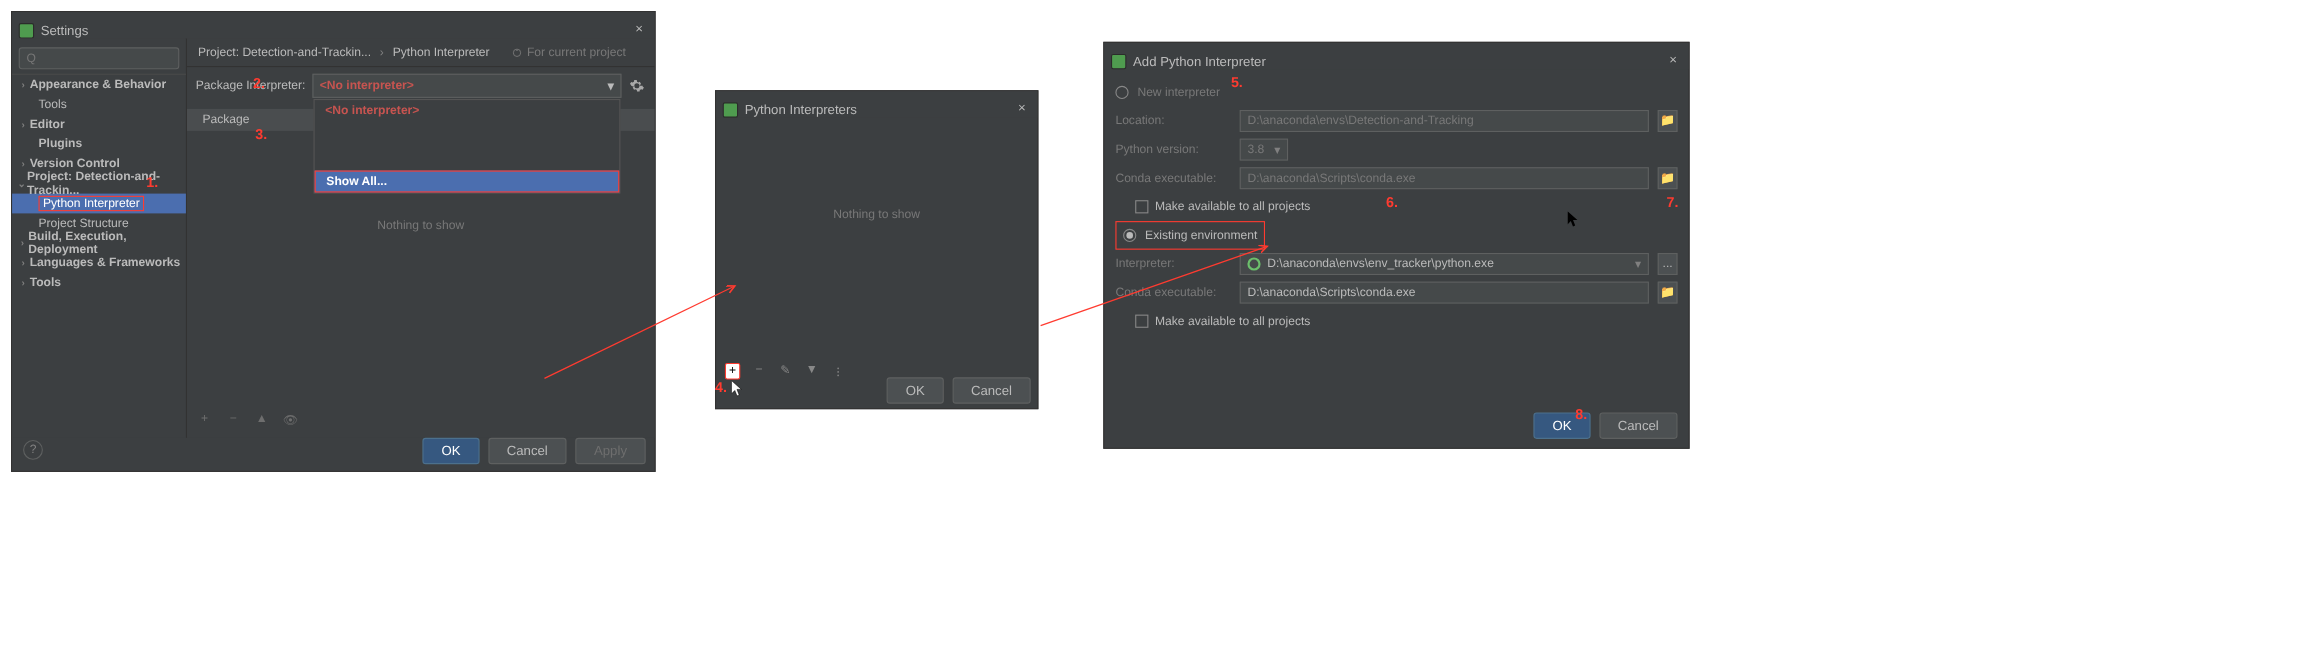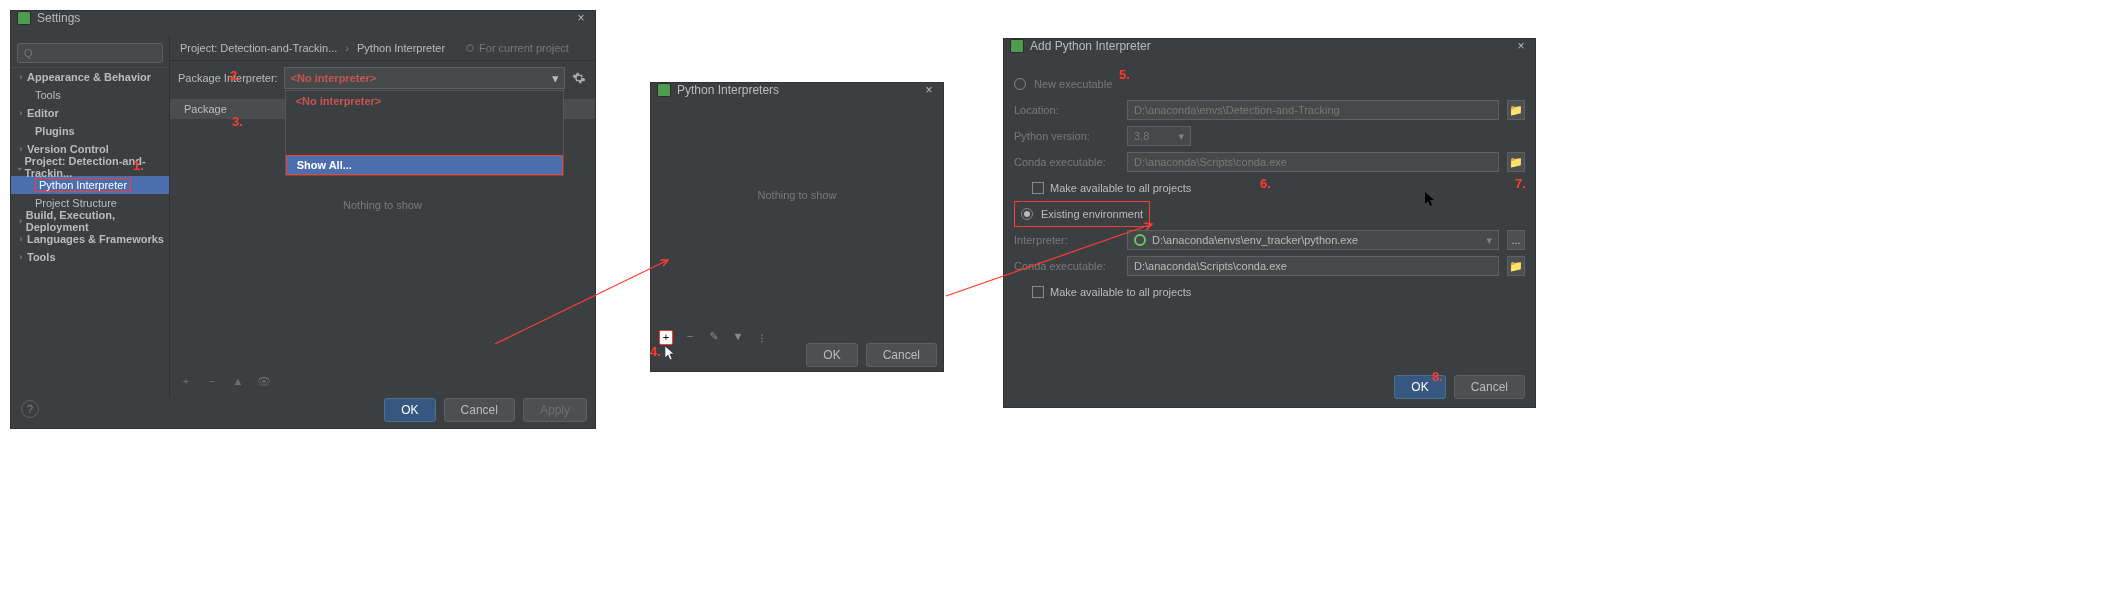--- a/index.html
+++ b/index.html
@@ -8,21 +8,21 @@
 .dialog {
   position: absolute;
   background: #3c3f41;
   border: 1px solid #323232;
   color: #bbbbbb;
   font-size: 11px;
 }
 
 
 .d1 { left: 10px; top: 10px; width: 586px; height: 419px; }
-.titlebar { height: 24px; background: #3c3f41; display: flex; align-items: flex-start; padding: 0 6px; color: #bbbbbb; font-size: 12px; }
+.titlebar { height: 24px; background: #3c3f41; display: flex; align-items: flex-end; padding: 0 6px; color: #bbbbbb; font-size: 12px; }
 .titlebar .pc-icon { width: 14px; height: 14px; margin-right: 6px; background: #4f9c4f; border: 1px solid #2b2b2b; border-radius: 2px; }
 .titlebar .close { margin-left: auto; width: 16px; height: 16px; line-height: 14px; text-align: center; color: #bbbbbb; cursor: pointer; }
 
 .d1-body { display: flex; height: calc(100% - 54px); }
 .d1-tree { width: 159px; background: #3c3f41; border-right: 1px solid #323232; padding-top: 4px; }
 .search-wrap { padding: 4px 6px; border-bottom: 1px solid #4a4a4a; }
 .search-wrap input {
   width: 100%; height: 20px; background: #45494a; border: 1px solid #5e6060; color: #bbbbbb; padding: 0 6px; font-size: 11px;
   border-radius: 3px;
 }
@@ -89,21 +89,21 @@
 .env-icon.venv { background: #d07c3a; }
 .env-icon.conda { border: 2px solid #6cbf6c; background: transparent; }
 .env-icon.sys { background: #4a8bd6; }
 .env-icon.pipe { background: #4a8bd6; border-radius: 2px; }
 
 .d3-form { flex: 1; padding: 8px 10px; position: relative; }
 .form-row { display: flex; align-items: center; height: 26px; gap: 8px; }
 .form-row .flabel { width: 105px; color: #787878; }
 .form-row.dis .flabel, .form-row.dis .finput { color: #787878; }
 .finput { flex: 1; height: 20px; background: #45494a; border: 1px solid #5e6060; padding: 0 6px; color: #bbbbbb; display: flex; align-items: center; }
-.finput.select { width: 64px; flex: none; }
+.finput.select { width: 44px; flex: none; }
 .finput .chev { margin-left: auto; color: #808080; }
 .path-btn { width: 18px; height: 20px; background: #4c5052; border: 1px solid #5e6060; text-align: center; line-height: 18px; color: #bbbbbb; cursor: pointer; }
 .radio { width: 12px; height: 12px; border: 1px solid #888; border-radius: 50%; display: inline-flex; align-items: center; justify-content: center; }
 .radio.checked::after { content: ""; width: 6px; height: 6px; border-radius: 50%; background: #bbbbbb; }
 .chk { width: 12px; height: 12px; border: 1px solid #888; display: inline-block; }
 .form-row.mk-avail { padding-left: 18px; color: #bbbbbb; gap: 6px; }
 
 .d3-buttons { position: absolute; bottom: 8px; right: 10px; display: flex; gap: 8px; }
 
 
@@ -249,21 +249,21 @@
   <div class="titlebar">
     <span class="pc-icon"></span>
     <span>Add Python Interpreter</span>
     <span class="close">×</span>
   </div>
   <div class="d3-body">
 
     <div class="d3-form">
       <div class="form-row">
         <span class="radio"></span>
-        <span style="color:#787878">New executable</span>
+        <span style="color:#787878">New interpreter</span>
       </div>
       <div class="form-row dis">
         <span class="flabel">Location:</span>
         <div class="finput">
             <span>D:\anaconda\envs\Detection-and-Tracking</span>
           </div>
         <span class="path-btn">📁</span>
       </div>
       <div class="form-row dis">
         <span class="flabel">Python version:</span>

